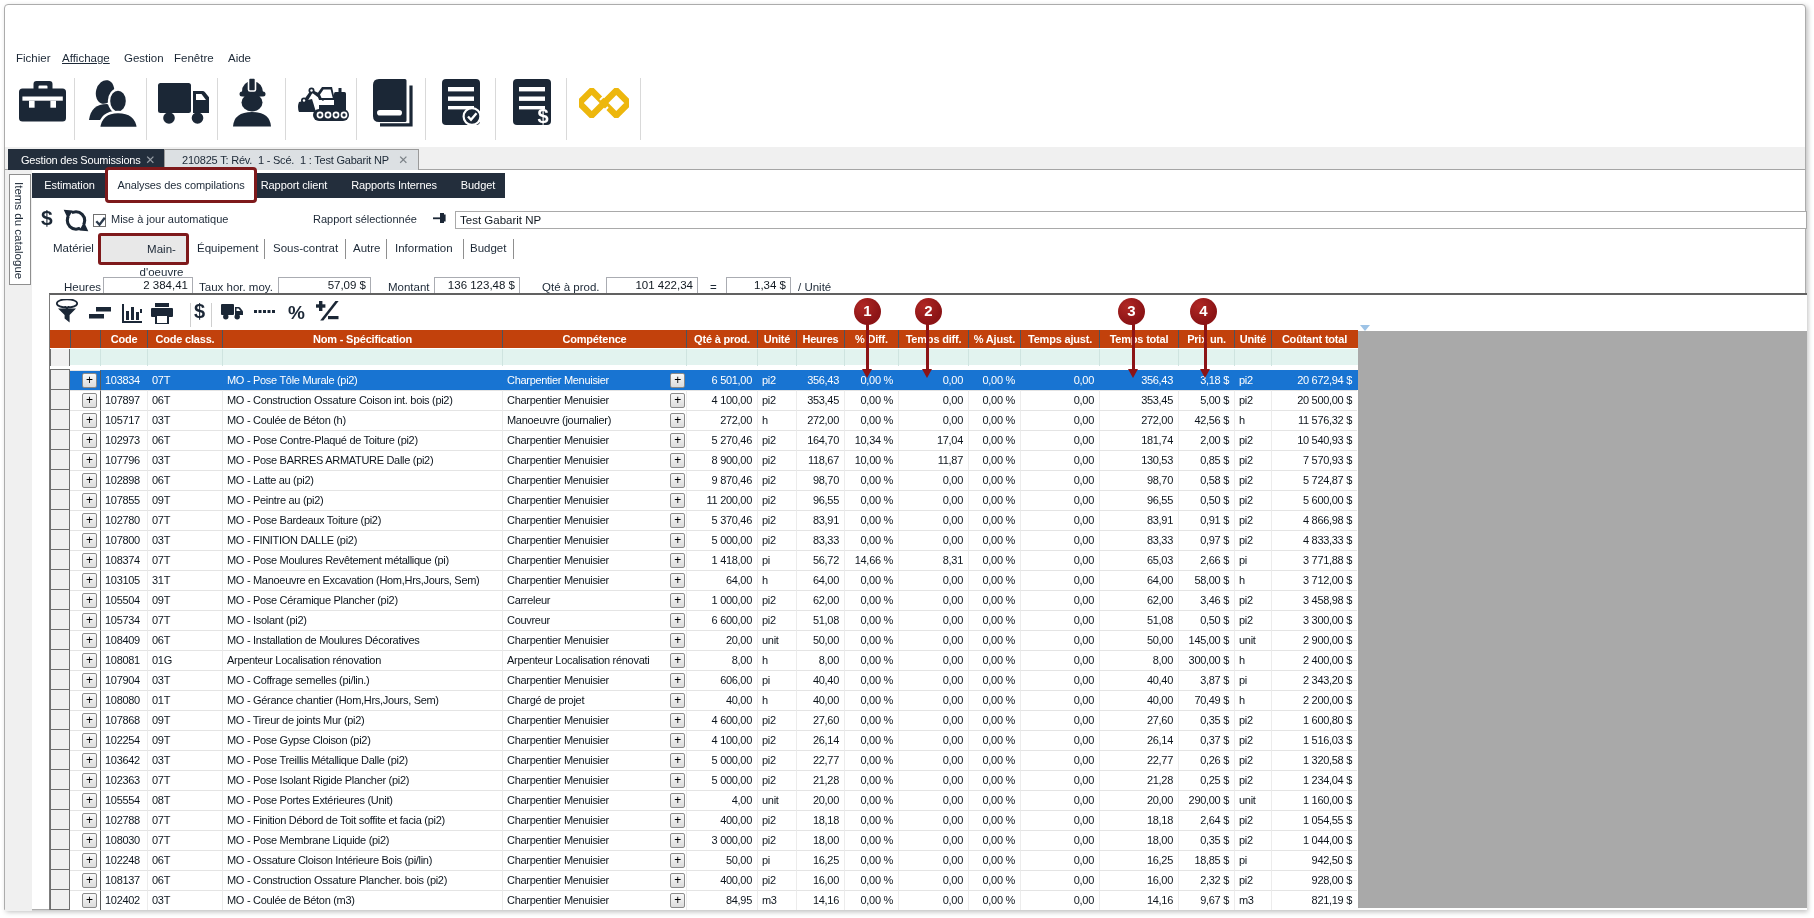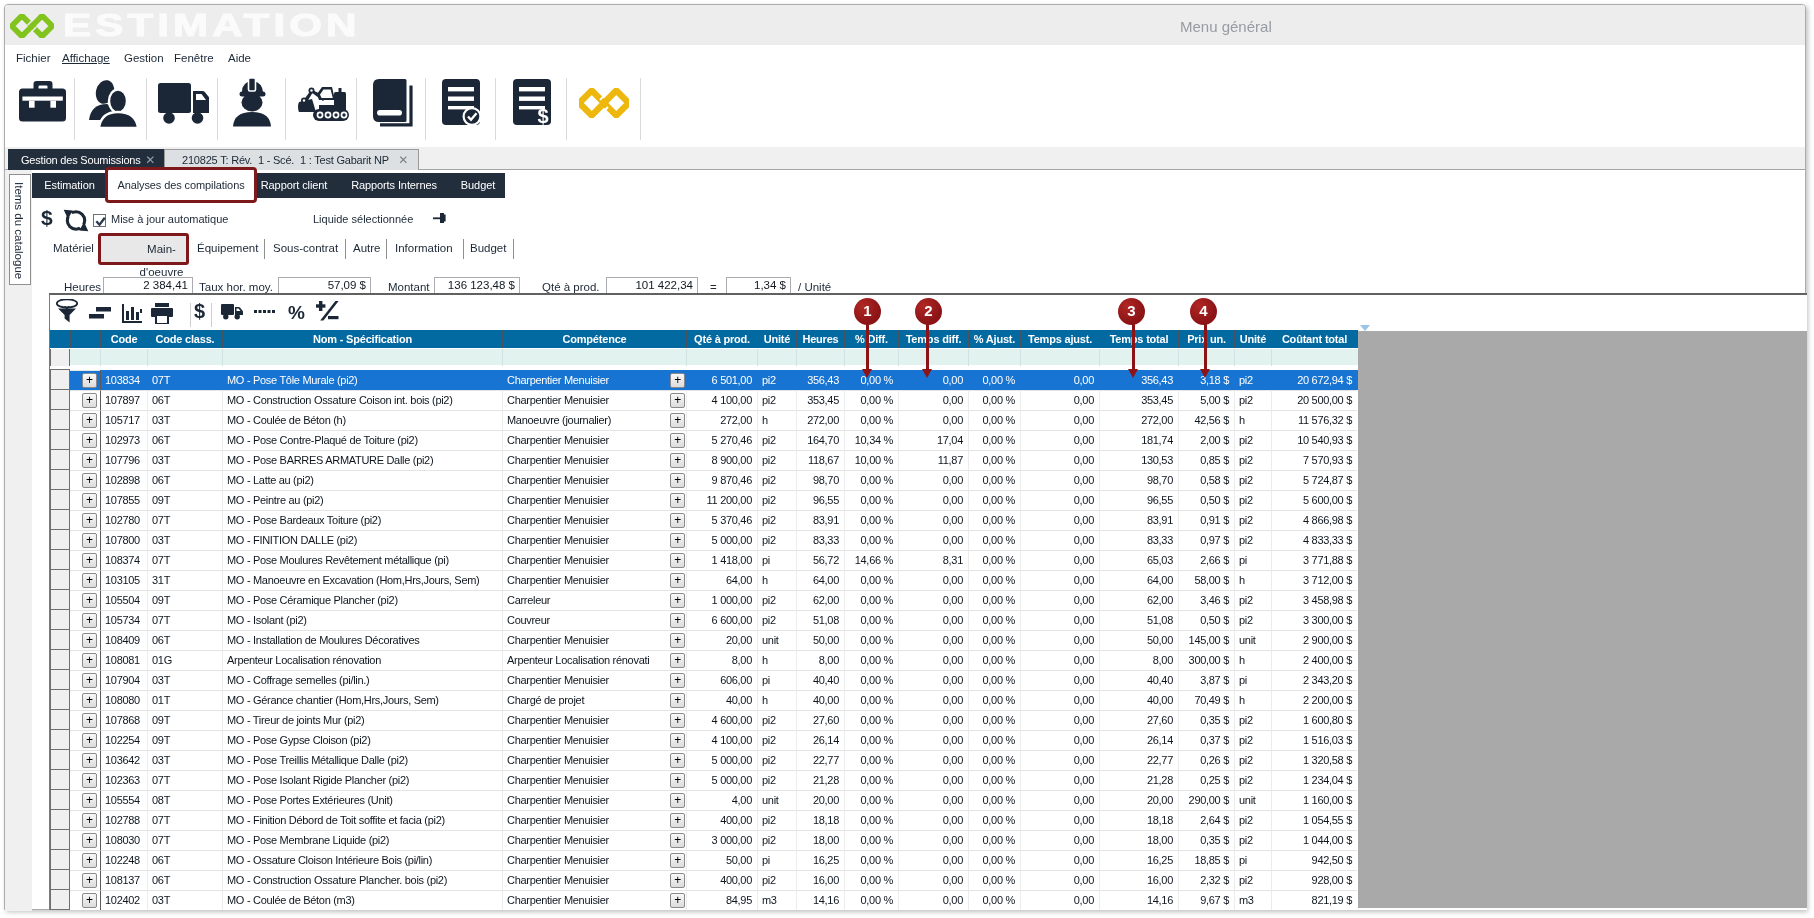--- a/index.html
+++ b/index.html
@@ -44,21 +44,21 @@
 .flab{position:absolute;top:276px;font-size:11.5px;color:#1c2836;}
 
 #panel{position:absolute;left:44px;top:288px;width:1758px;height:617px;background:#fff;border-top:2px solid #616161;border-left:1px solid #7c7c7c;}
 #grayarea{position:absolute;left:1308px;top:36px;width:449px;height:577px;background:#a9a9a9;}
 #bluetri{position:absolute;left:1310px;top:30px;width:0;height:0;border-left:5px solid transparent;border-right:5px solid transparent;border-top:6px solid #9dc3e6;}
 
 .tico{position:absolute;top:7px;}
 .tsep{position:absolute;top:8px;width:1px;height:24px;background:#cfcfcf;}
 
 #tbl{position:absolute;left:0px;top:35px;width:1308px;}
-.thead{display:flex;height:18px;background:#0369a1;}
+.thead{display:flex;height:18px;background:#c2410c;}
 .thead div{color:#fff;font-size:11px;letter-spacing:-0.2px;font-weight:bold;line-height:18px;text-align:center;border-left:1px solid #4a5360;overflow:hidden;white-space:nowrap;}
 .thead div:first-child{border-left:none;}
 .cyanrow{display:flex;height:17px;background:#e2f3ef;border-top:1px solid #fff;}
 .cyanrow div{border-left:1px solid #cfe4e0;height:17px;}
 .gaprow{height:5px;background:#fff;}
 .trow{display:flex;height:20px;background:#fff;position:relative;}
 .trow .c{font-size:11px;letter-spacing:-0.3px;color:#0e161e;line-height:19px;border-left:1px solid #ececec;border-top:1px solid #e4e4e4;overflow:hidden;white-space:nowrap;padding-left:4px;}
 .trow .num{text-align:right;padding-right:5px;padding-left:0;}
 .trow.sel{background:#1874d2;}
 .trow.sel .c{color:#fff;border-top:1px solid #1874d2;border-left-color:#1874d2;}
@@ -76,32 +76,20 @@
 .un2{width:37px;}.cout{width:86px;}
 
 .ann{position:absolute;width:27px;height:27px;border-radius:50%;background:radial-gradient(circle at 9px 8px,#b02724,#8c1416 65%);color:#fff;font-size:15px;font-weight:bold;text-align:center;line-height:26px;z-index:50;}
 .astem{position:absolute;width:3px;background:#8c1416;z-index:49;}
 .ahead{position:absolute;width:0;height:0;border-left:5px solid transparent;border-right:5px solid transparent;border-top:9px solid #8c1416;z-index:49;}
 .navy{fill:#1b2736;}
 </style>
 </head>
 <body>
 <div id="win">
-  <div id="titlebar">
-    <svg id="applogo" style="position:absolute;left:5px;top:9px;" width="44" height="24" viewBox="0 0 44 24">
-      <g fill="none" stroke="#83c31d" stroke-width="5.6">
-        <path d="M32.1 1.7 L42.4 12 L32.1 22.3 L21.8 12 Z"></path>
-        <path d="M11.9 1.7 L22.2 12 L11.9 22.3 L1.6 12 Z"></path>
-      </g>
-      <path d="M26.7 2 L17.7 11" stroke="#ededed" stroke-width="1.7"></path>
-      <path d="M26.3 13 L17.3 22" stroke="#ededed" stroke-width="1.7"></path>
-    </svg>
-    <div id="apptitle">ESTIMATION</div>
-    <div id="menugen">Menu général</div>
-  </div>
   <div class="menu" style="left:11px;">Fichier</div>
   <div class="menu" style="left:57px;text-decoration:underline;">Affichage</div>
   <div class="menu" style="left:119px;">Gestion</div>
   <div class="menu" style="left:169px;">Fenêtre</div>
   <div class="menu" style="left:223px;">Aide</div>
 
   <svg class="bigico" style="left:14px;top:76px;" width="48" height="46" viewBox="0 0 48 46">
     <g class="navy">
       <path d="M17.5 0 h13 q3 0 3 3 v8 h-5 v-5.5 q0-1-1-1 h-7 q-1 0-1 1 V11 h-5 V3 q0-3 3-3 z"></path>
       <rect x="0" y="7.5" width="47" height="33" rx="3.5"></rect>
@@ -241,28 +229,29 @@
     <path d="M23 21.5 L16 14.5" stroke="#fff" stroke-width="4.5" fill="none"></path>
     <path class="navy" d="M0.7 0.8 L9.7 1.6 5 9.9 z"></path>
     <path class="navy" d="M25.3 22.2 L16.3 21.4 21 13.1 z"></path>
   </svg>
   <div id="chk">
       <svg width="13" height="13" viewBox="0 0 13 13">
         <path d="M2.3 6.3 l3.2 3.4 L10.8 2.8" fill="none" stroke="#2c3b4d" stroke-width="2.4"></path>
       </svg>
     </div>
   <div class="lab" style="left:106px;top:208px;">Mise à jour automatique</div>
-  <div class="lab" style="left:308px;top:208px;">Liquide sélectionnée</div>
+  <div class="lab" style="left:308px;top:208px;">Rapport sélectionnée</div>
   <svg style="position:absolute;left:427px;top:207px;" width="15" height="13" viewBox="0 0 15 13">
     <g class="navy">
         <rect x="8" y="1" width="4" height="10"></rect>
         <rect x="12" y="2.5" width="1.6" height="7"></rect>
         <rect x="1" y="5.4" width="7" height="1.8"></rect>
       </g>
   </svg>
+  <div id="secfield">Test Gabarit NP</div>
 
   <div class="stab" style="left:48px;">Matériel</div>
   <div id="redbox2">
       <div id="motab">Main-d'oeuvre</div>
     </div>
   <div class="stab" style="left:192px;">Équipement</div>
   <div class="stab" style="left:268px;">Sous-contrat</div>
   <div class="stab" style="left:348px;">Autre</div>
   <div class="stab" style="left:390px;">Information</div>
   <div class="stab" style="left:465px;">Budget</div>

